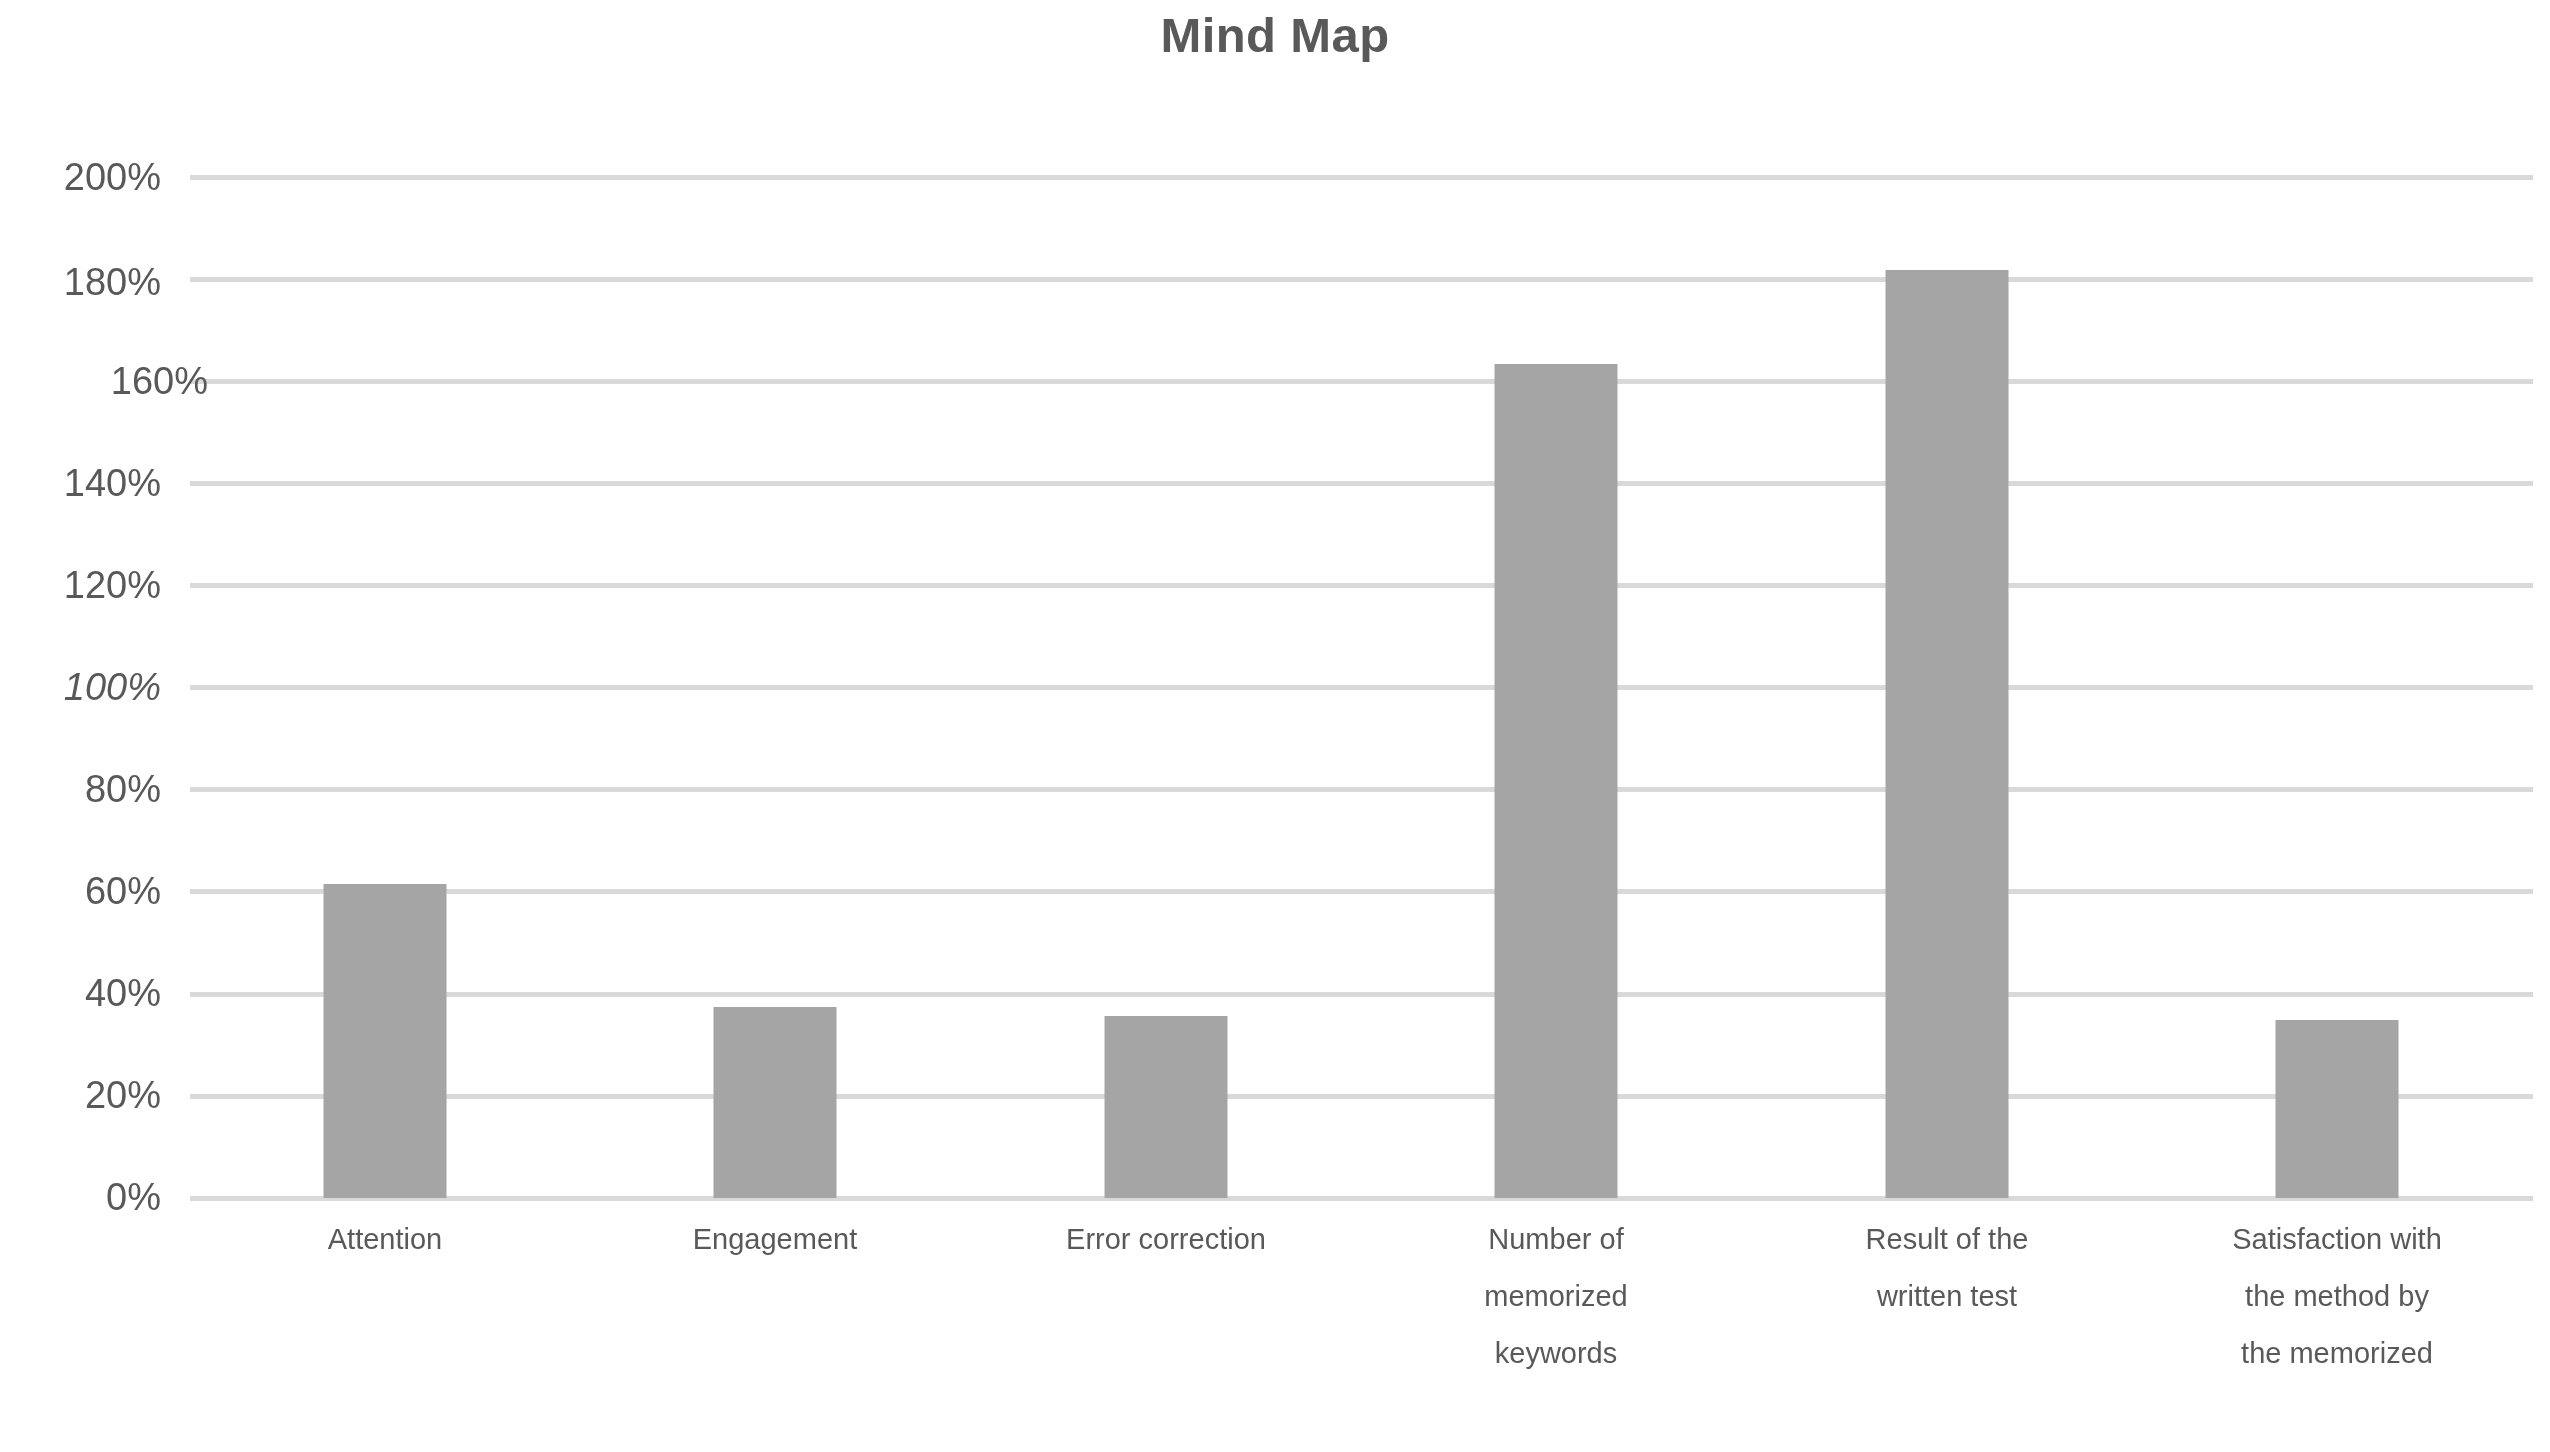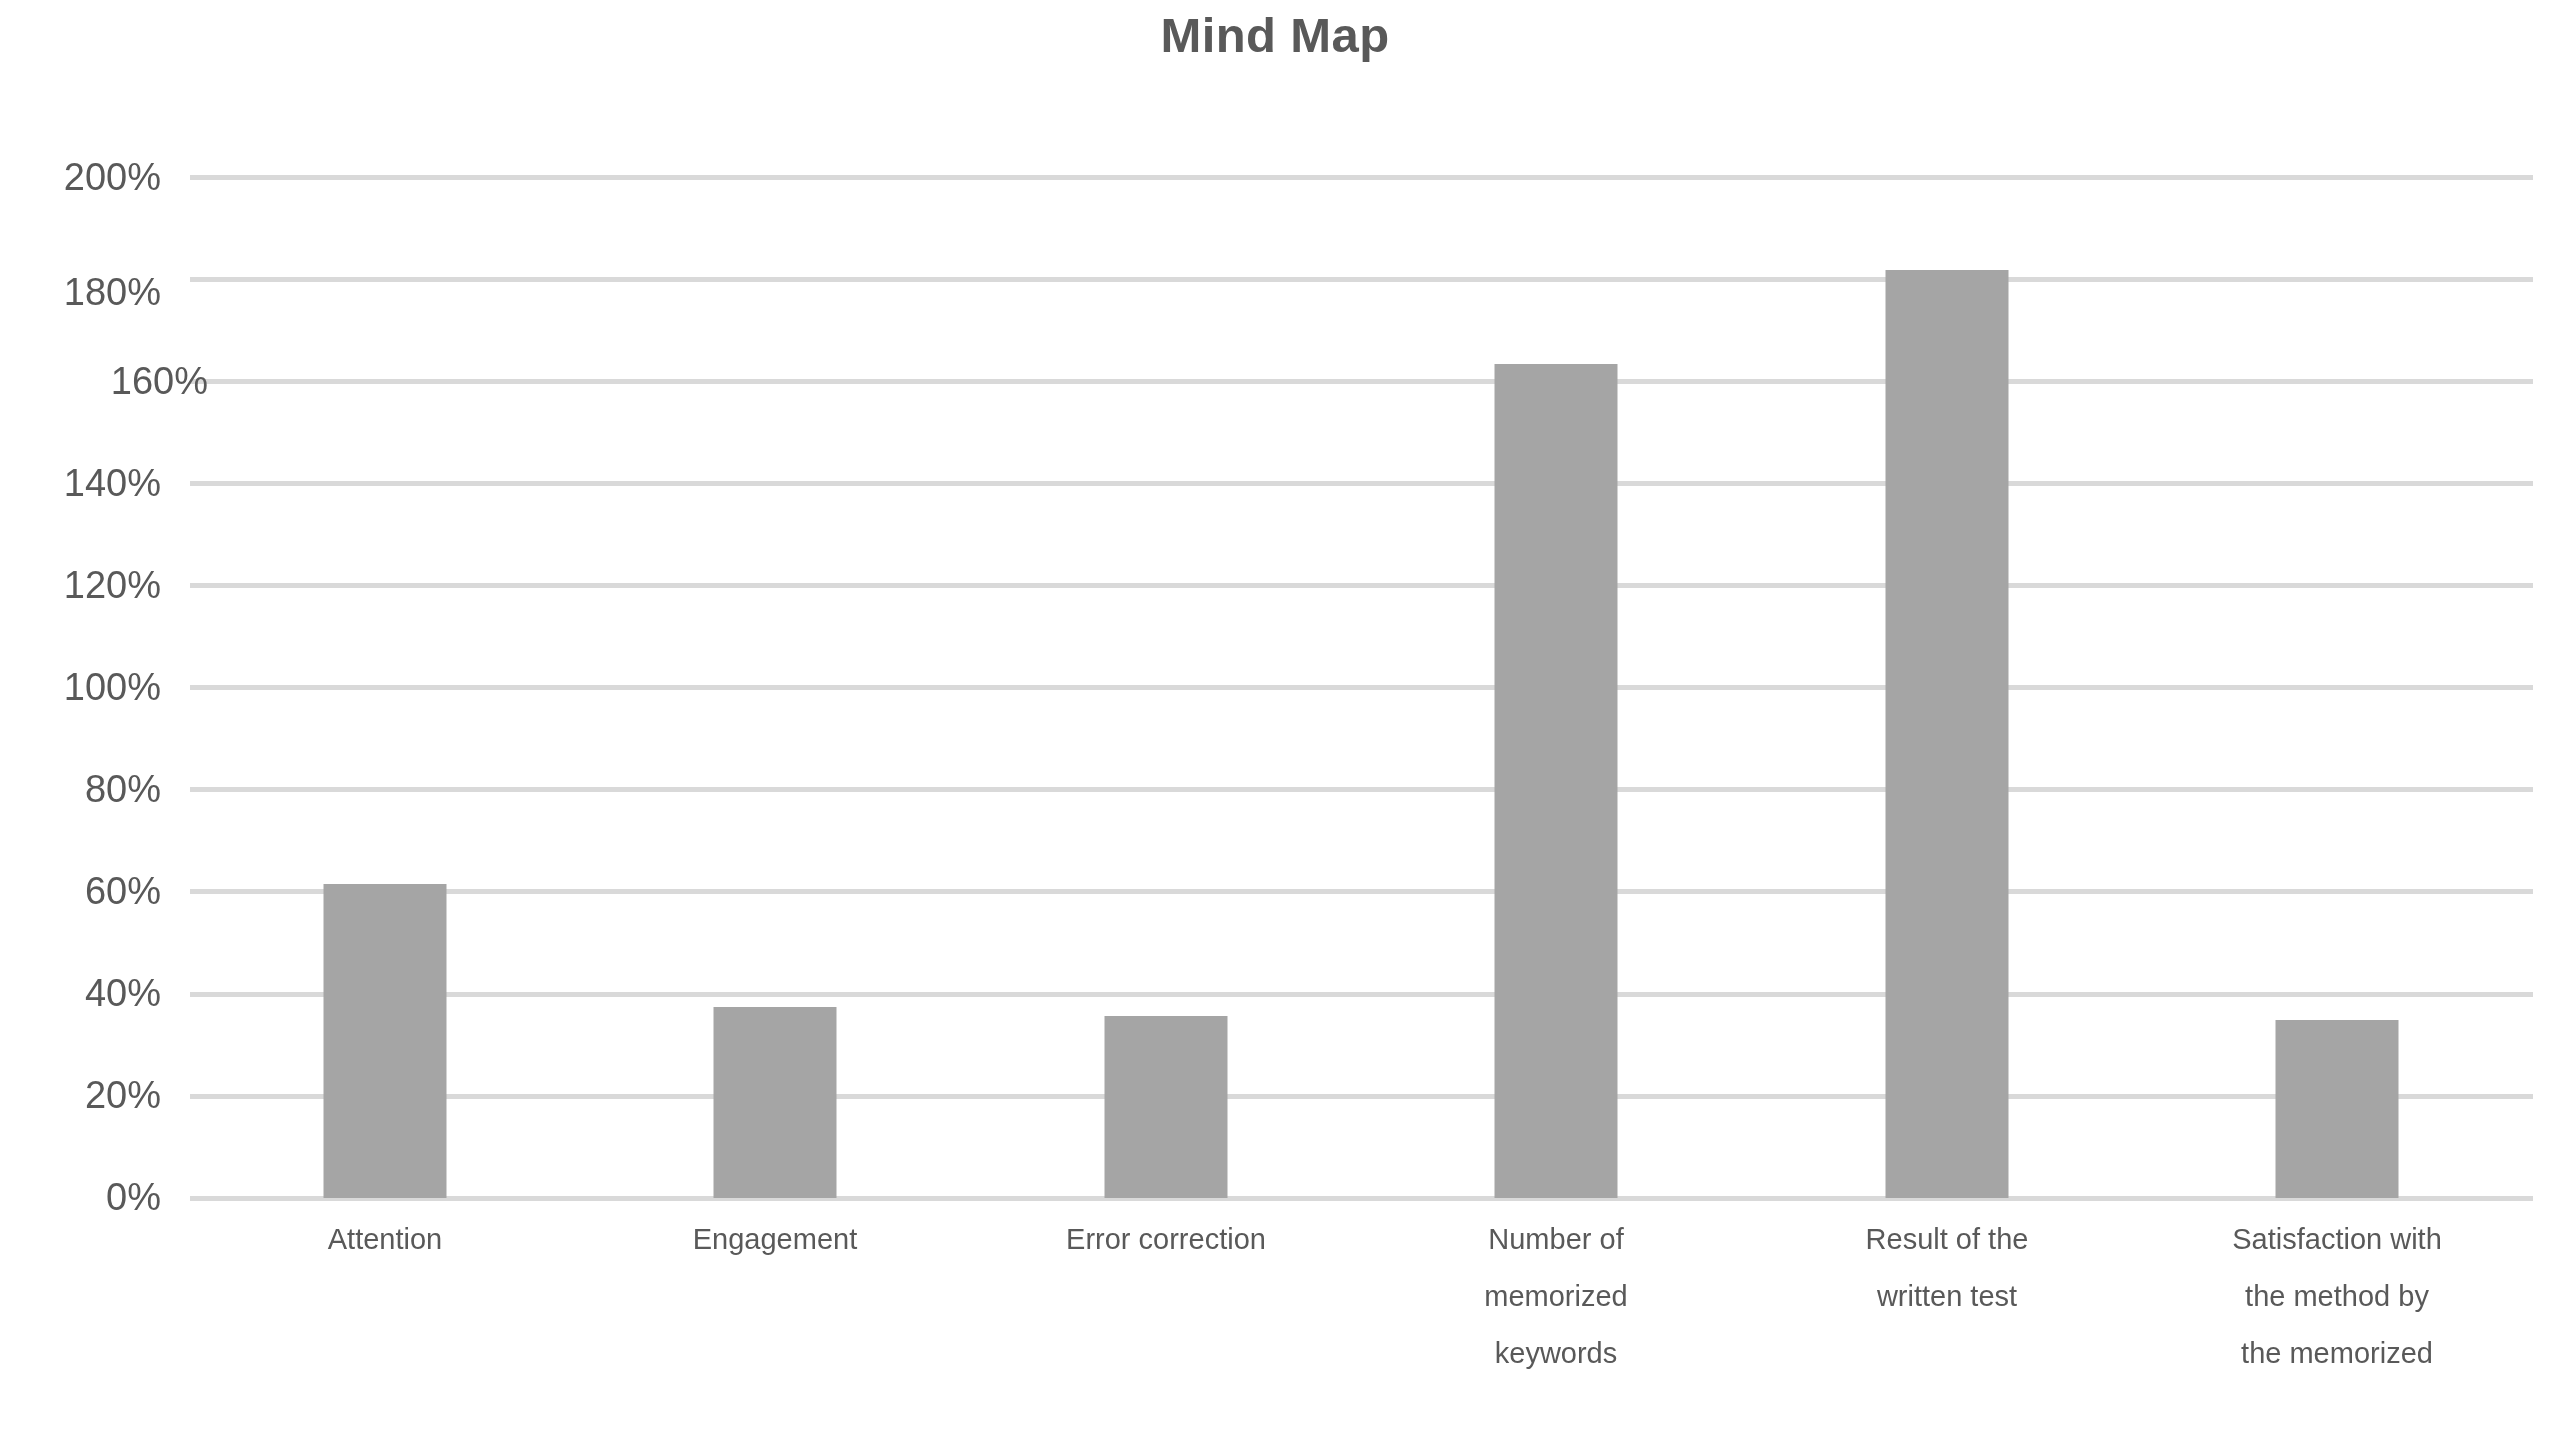--- a/index.html
+++ b/index.html
@@ -136,25 +136,25 @@
         <div class="gridline" style="top: 612px;"></div>
         <div class="gridline" style="top: 714px;"></div>
         <div class="gridline" style="top: 817px;"></div>
         <div class="gridline" style="top: 919px;"></div>
         <div class="gridline baseline" style="top: 1021px;"></div>
       </div>
   </div>
 
   <div id="yticks">
       <div class="ytick" style="top: 177px;">200%</div>
-      <div class="ytick" style="top: 292px;">180%</div>
+      <div class="ytick" style="top: 282px;">180%</div>
       <div class="ytick" style="top: 381px; padding-left: 47px;">160%</div>
       <div class="ytick" style="top: 483px;">140%</div>
       <div class="ytick" style="top: 585px;">120%</div>
-      <div class="ytick" style="top: 687px;">100%</div>
+      <div class="ytick" style="top: 687px; font-style: italic;">100%</div>
       <div class="ytick" style="top: 789px;">80%</div>
       <div class="ytick" style="top: 891px;">60%</div>
       <div class="ytick" style="top: 993px;">40%</div>
       <div class="ytick" style="top: 1095px;">20%</div>
       <div class="ytick" style="top: 1197px;">0%</div>
     </div>
 
   <div class="bars-layer" id="bars">
       <div class="bar-slot" style="left: 0px; width: 390px;">
         <div class="bar" title="Attention: 62%" style="height: 314px; background: rgb(165, 165, 165);"></div>

